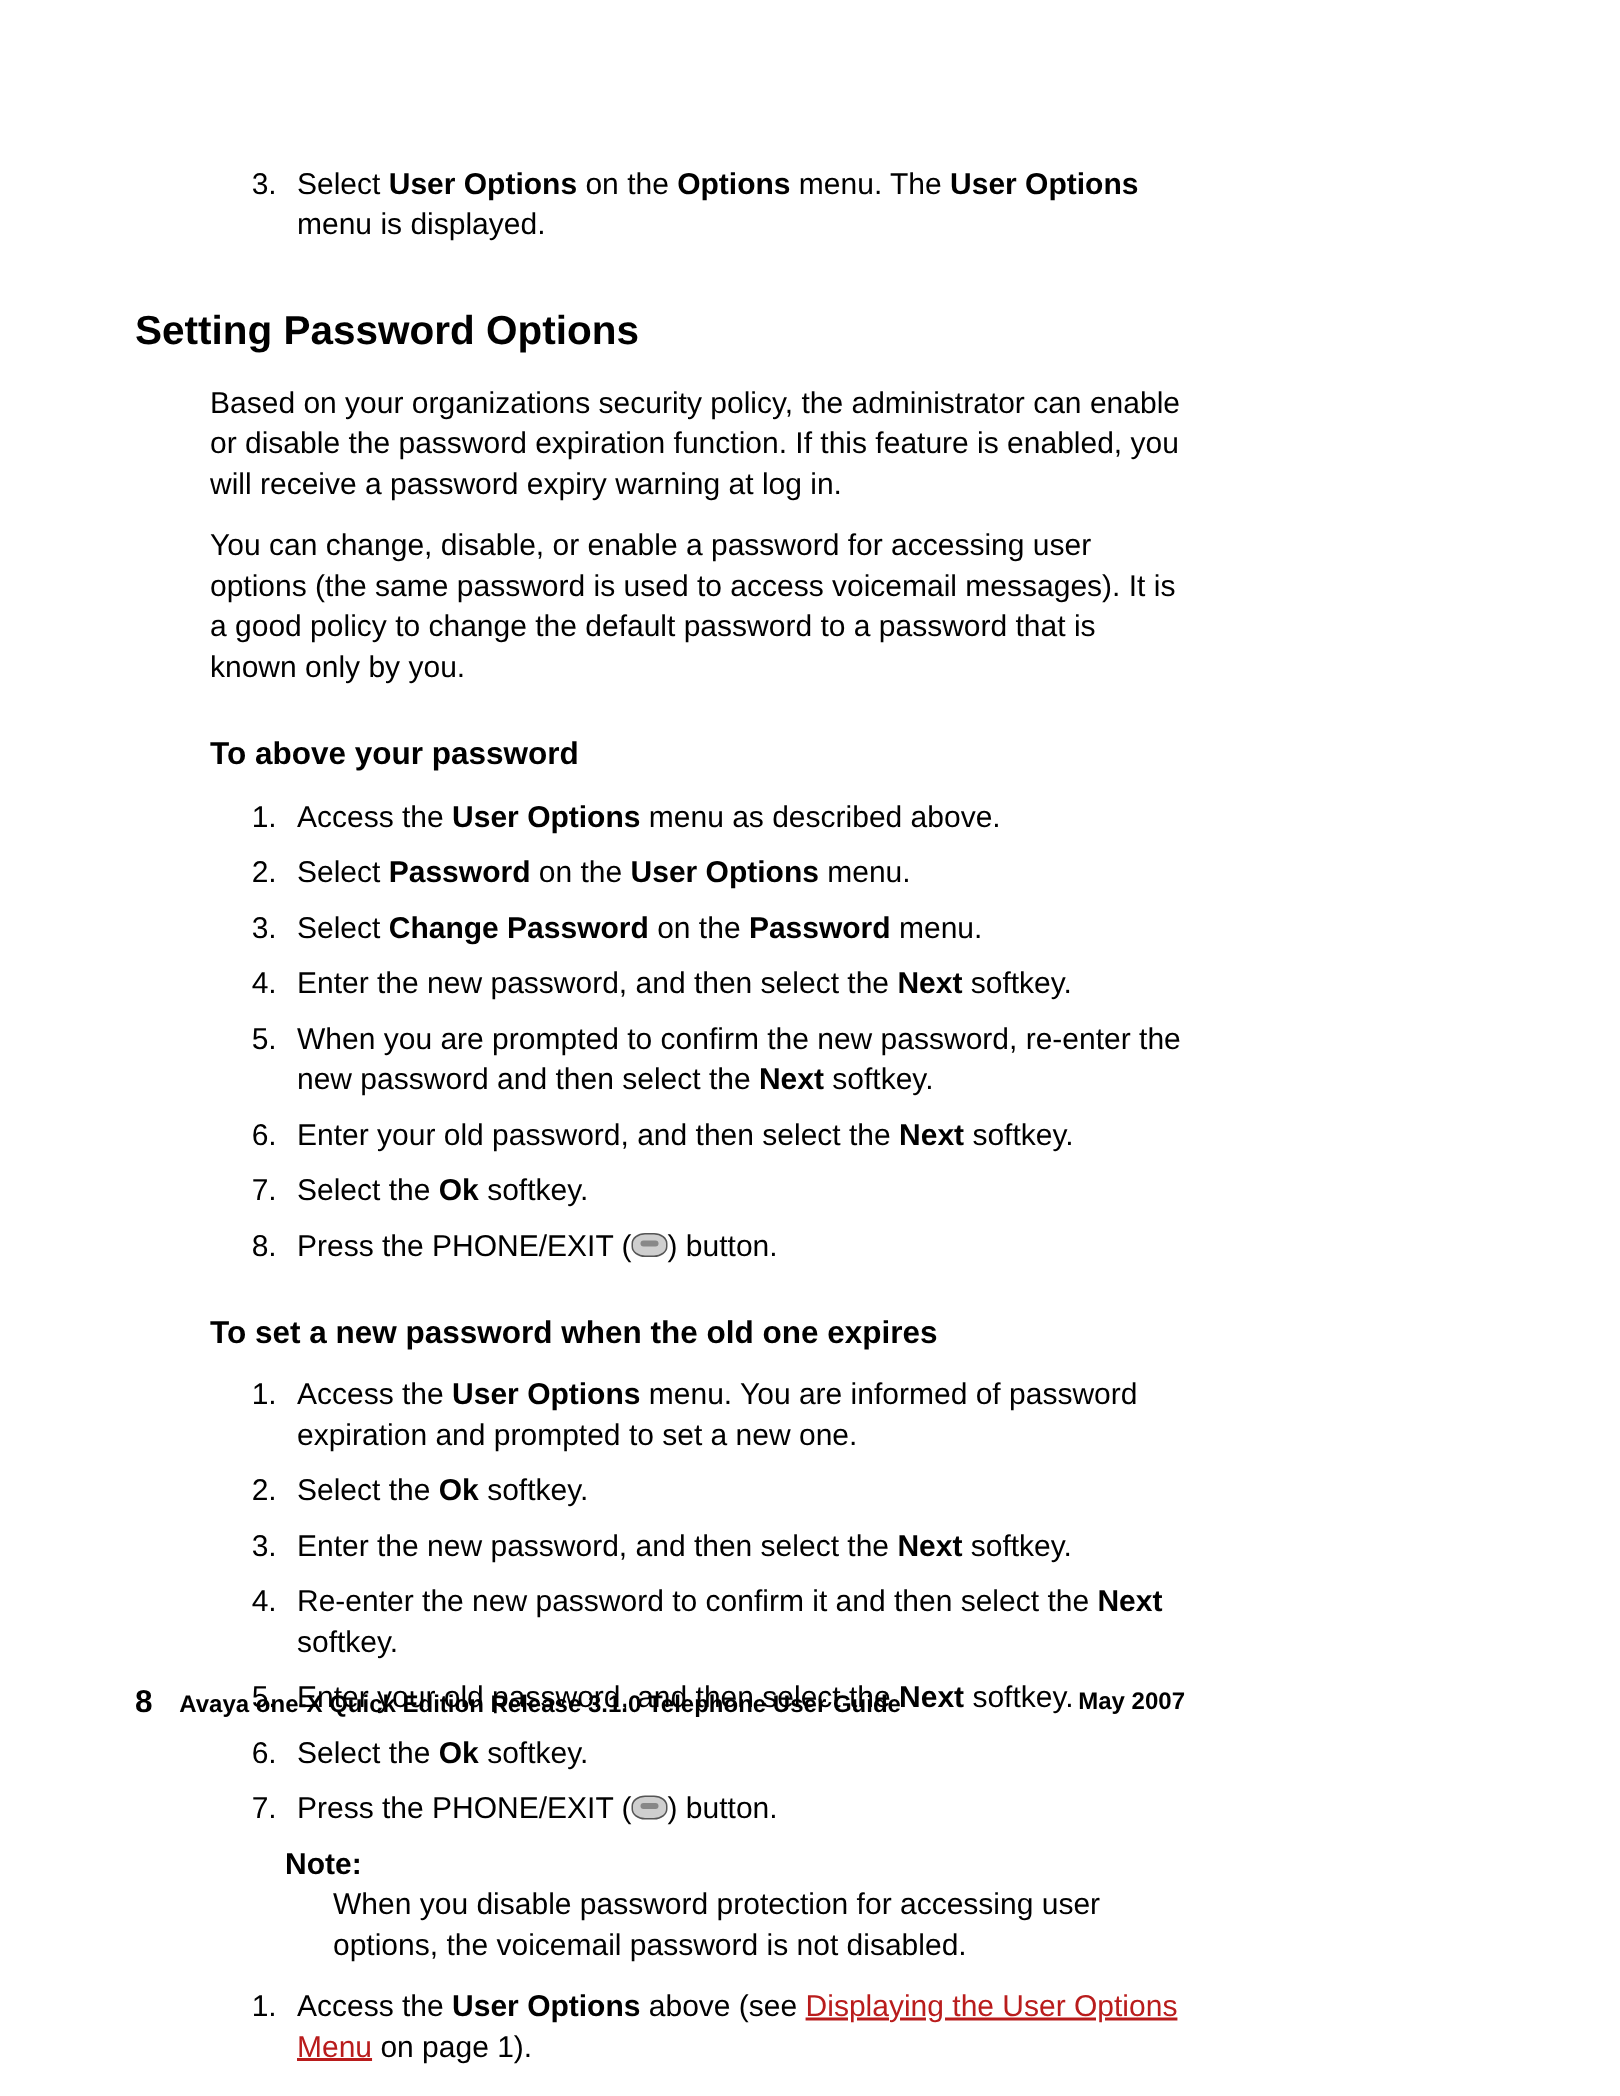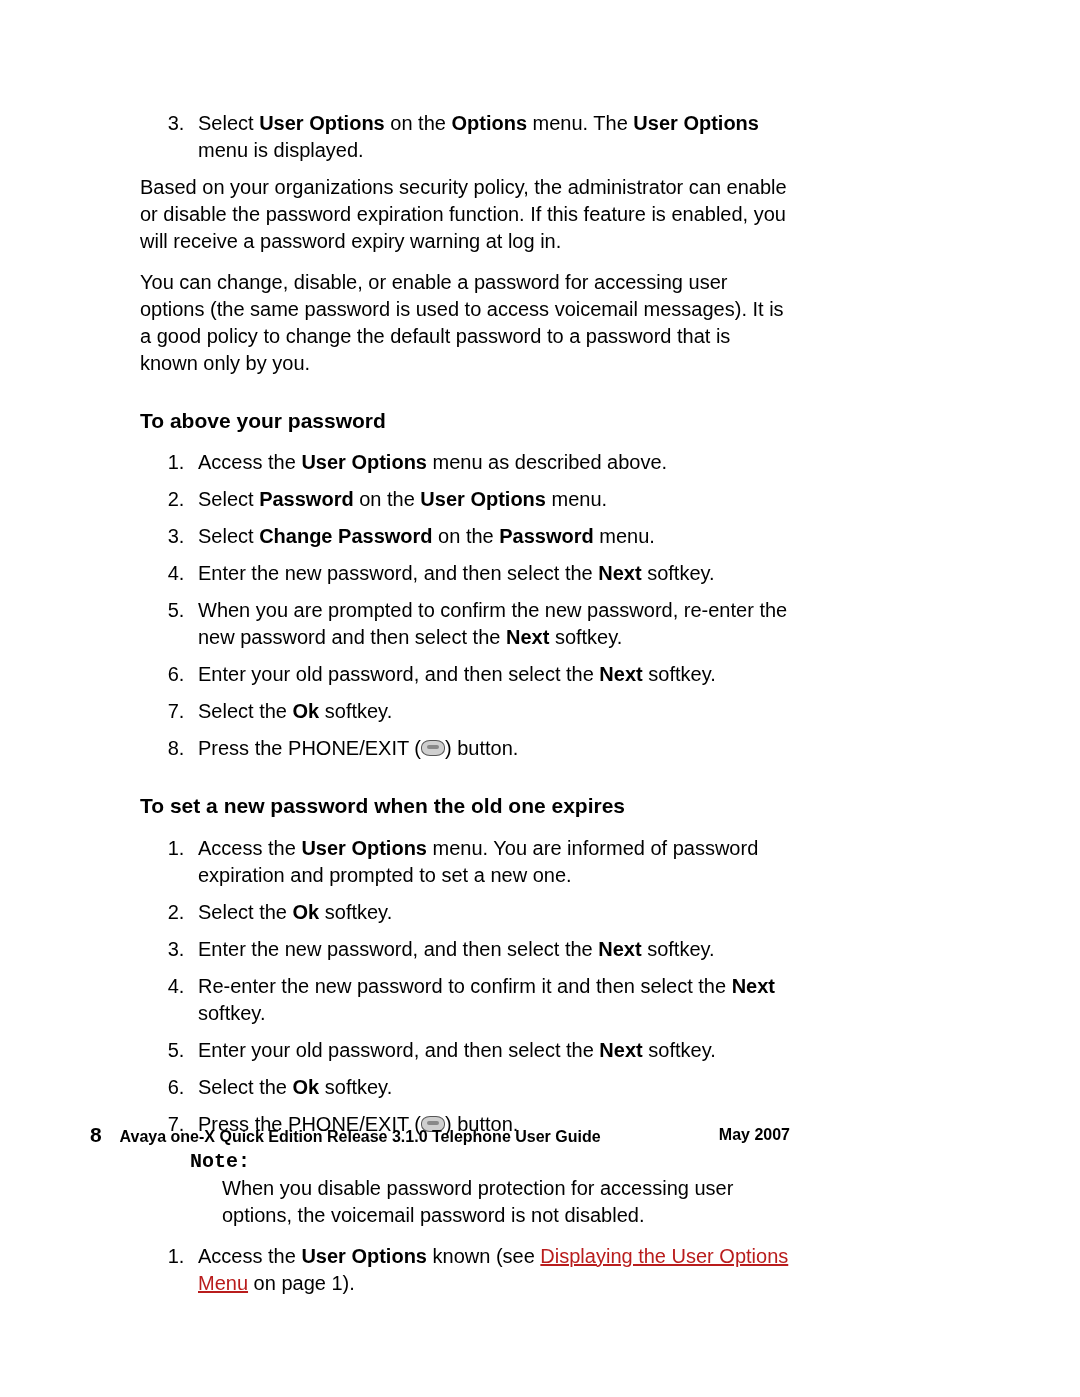--- a/index.html
+++ b/index.html
@@ -62,21 +62,20 @@
     left:5px; top:4px;
     width:12px; height:4px;
     border-radius:3px;
     background:#888;
   }
   .note-block {
     margin: 6px 0 14px 100px;
   }
   .note-label {
     font-weight: bold;
-    font-family: Liberation Mono, monospace;
   }
   .note-body {
     margin-left: 32px;
   }
   .footer {
     position: absolute;
     left: 90px;
     right: 90px;
     bottom: 250px;
     font-size: 16px;
@@ -99,20 +98,21 @@
 
 <div class="page">
   <div class="content">
 
     <ol class="num-list" start="3">
       <li>
         <span>Select </span><span class="bold">User Options</span><span> on the </span><span class="bold">Options</span><span> menu. The </span><span class="bold">User Options</span><span> menu is displayed.</span>
       </li>
     </ol>
 
+    <h2 class="section-heading">Setting Password Options</h2>
 
     <p class="body-para">Based on your organizations security policy, the administrator can enable or disable the password expiration function. If this feature is enabled, you will receive a password expiry warning at log in.</p>
     <p class="body-para">You can change, disable, or enable a password for accessing user options (the same password is used to access voicemail messages). It is a good policy to change the default password to a password that is known only by you.</p>
 
     <h3 class="sub-heading">To above your password</h3>
     <ol class="num-list" id="change-list">
         <li><span>Access the </span><span class="bold">User Options</span><span> menu as described above.</span></li>
         <li><span>Select </span><span class="bold">Password</span><span> on the </span><span class="bold">User Options</span><span> menu.</span></li>
         <li><span>Select </span><span class="bold">Change Password</span><span> on the </span><span class="bold">Password</span><span> menu.</span></li>
         <li><span>Enter the new password, and then select the </span><span class="bold">Next</span><span> softkey.</span></li>
@@ -134,21 +134,21 @@
       </ol>
 
 
     <div class="note-block">
       <div class="note-label">Note:</div>
       <div class="note-body">When you disable password protection for accessing user options, the voicemail password is not disabled.</div>
     </div>
 
     <ol class="num-list">
       <li>
-        <span>Access the </span><span class="bold">User Options</span><span> known (see </span><a href="#" class="link">Displaying the User Options Menu</a><span> on page 1).</span>
+        <span>Access the </span><span class="bold">User Options</span><span> above (see </span><a href="#" class="link">Displaying the User Options Menu</a><span> on page 1).</span>
       </li>
     </ol>
 
   </div>
 
   <div class="footer">
     <div class="footer-row">
       <div>
         <span class="page-num">8</span>
         <span>Avaya one-X Quick Edition Release 3.1.0 Telephone User Guide</span>

